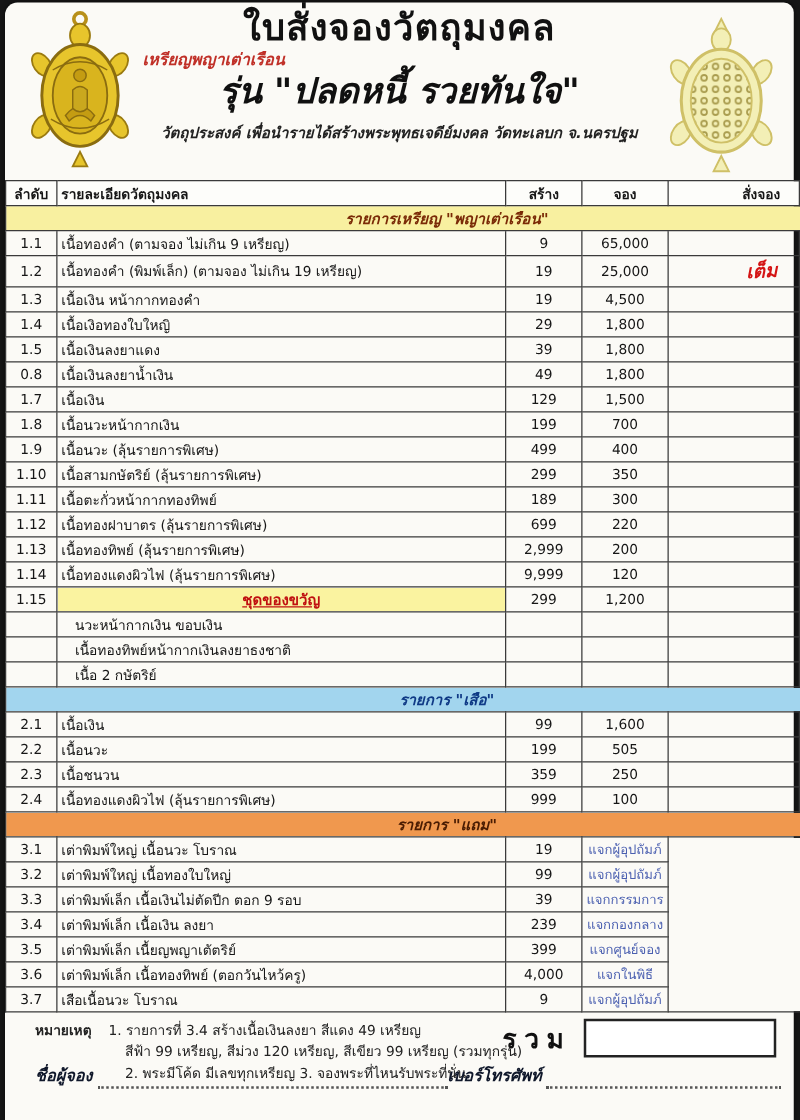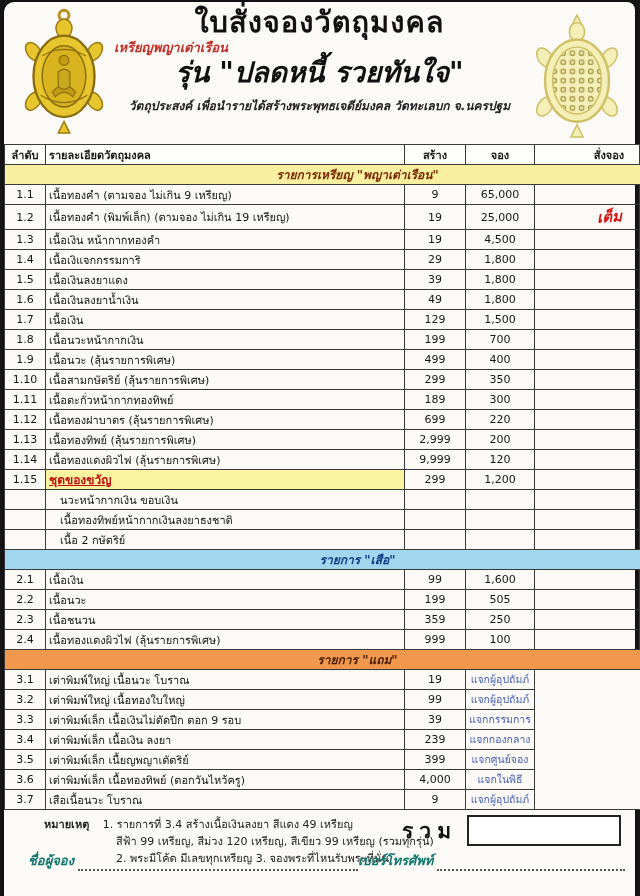--- a/index.html
+++ b/index.html
@@ -31,37 +31,37 @@
   .c-no{width:34px;text-align:center;}
   .c-detail{width:352px;text-align:left;}
   .c-made{width:54px;text-align:center;}
   .c-price{width:62px;text-align:center;}
   .c-order{width:54px;text-align:center;padding-left:47px;}
   .c-total{width:64px;text-align:center;}
   td.banner{font-weight:700;font-style:italic;text-align:center;font-size:12px;}
   td.banner.yellow{background:#f8f0a0;color:#7a2a06;}
   td.banner.blue{background:#a2d5ee;color:#0f3a86;}
   td.banner.orange{background:#f0984e;color:#4a1c02;}
-  td.hl{background:#faf3a0;text-align:left;}
+  td.hl{background:#faf3a0;text-align:center;}
   td.hl span{color:#c01010;font-weight:700;text-decoration:underline;font-size:12px;}
   td.sub-detail{padding-left:14px;}
   td.give{color:#4a5fb0;text-align:center;font-size:10.5px;}
   td.merged{background:#fbfaf6;}
   .fill-mark{color:#d41414;font-weight:700;font-size:15px;display:inline-block;
     transform:rotate(-3deg);font-style:italic;}
   
   .bottom{position:relative;margin:4px 10px 0 10px;height:86px;font-size:11px;}
-  .notes{position:absolute;left:30px;top:2px;line-height:1.55;color:#222;}
+  .notes{position:absolute;left:14px;top:2px;line-height:1.55;color:#222;}
   .notes .nlabel{font-weight:700;margin-right:10px;}
   .notes .indent{margin-left:72px;}
   .total-wrap{position:absolute;right:4px;top:0;display:flex;align-items:center;}
   .total-label{font-size:21px;font-weight:700;letter-spacing:6px;margin-right:10px;color:#101010;}
   .total-box{width:150px;height:27px;border:2px solid #222;background:#fff;}
   .signs{position:absolute;left:10px;right:10px;top:848px;display:flex;
-    font-size:13px;font-weight:700;font-style:italic;color:#0f766e;justify-content:center;}
+    font-size:13px;font-weight:700;font-style:italic;color:#0f172a;justify-content:center;}
   .sig-item{display:flex;align-items:flex-end;}
   .sig-item.name{width:330px;margin-left:14px;}
   .sig-item.phone{flex:1;}
   .dots{flex:1;border-bottom:2px dotted #555;height:14px;margin-left:4px;}
 </style>
 </head>
 <body>
 
 <div class="paper">
 
@@ -151,36 +151,36 @@
         <tr>
           <td class="c-no">1.3</td>
           <td class="c-detail">เนื้อเงิน หน้ากากทองคำ</td>
           <td class="c-made">19</td>
           <td class="c-price">4,500</td>
           <td class="c-order"></td>
           <td class="c-total"></td>
         </tr>
         <tr>
           <td class="c-no">1.4</td>
-          <td class="c-detail">เนื้อเงิแจกกรรมการิ</td>
+          <td class="c-detail">เนื้อเงิอทองใบใหญิ</td>
           <td class="c-made">29</td>
           <td class="c-price">1,800</td>
           <td class="c-order"></td>
           <td class="c-total"></td>
         </tr>
         <tr>
           <td class="c-no">1.5</td>
           <td class="c-detail">เนื้อเงินลงยาแดง</td>
           <td class="c-made">39</td>
           <td class="c-price">1,800</td>
           <td class="c-order"></td>
           <td class="c-total"></td>
         </tr>
         <tr>
-          <td class="c-no">1.6</td>
+          <td class="c-no">0.8</td>
           <td class="c-detail">เนื้อเงินลงยาน้ำเงิน</td>
           <td class="c-made">49</td>
           <td class="c-price">1,800</td>
           <td class="c-order"></td>
           <td class="c-total"></td>
         </tr>
         <tr>
           <td class="c-no">1.7</td>
           <td class="c-detail">เนื้อเงิน</td>
           <td class="c-made">129</td>

